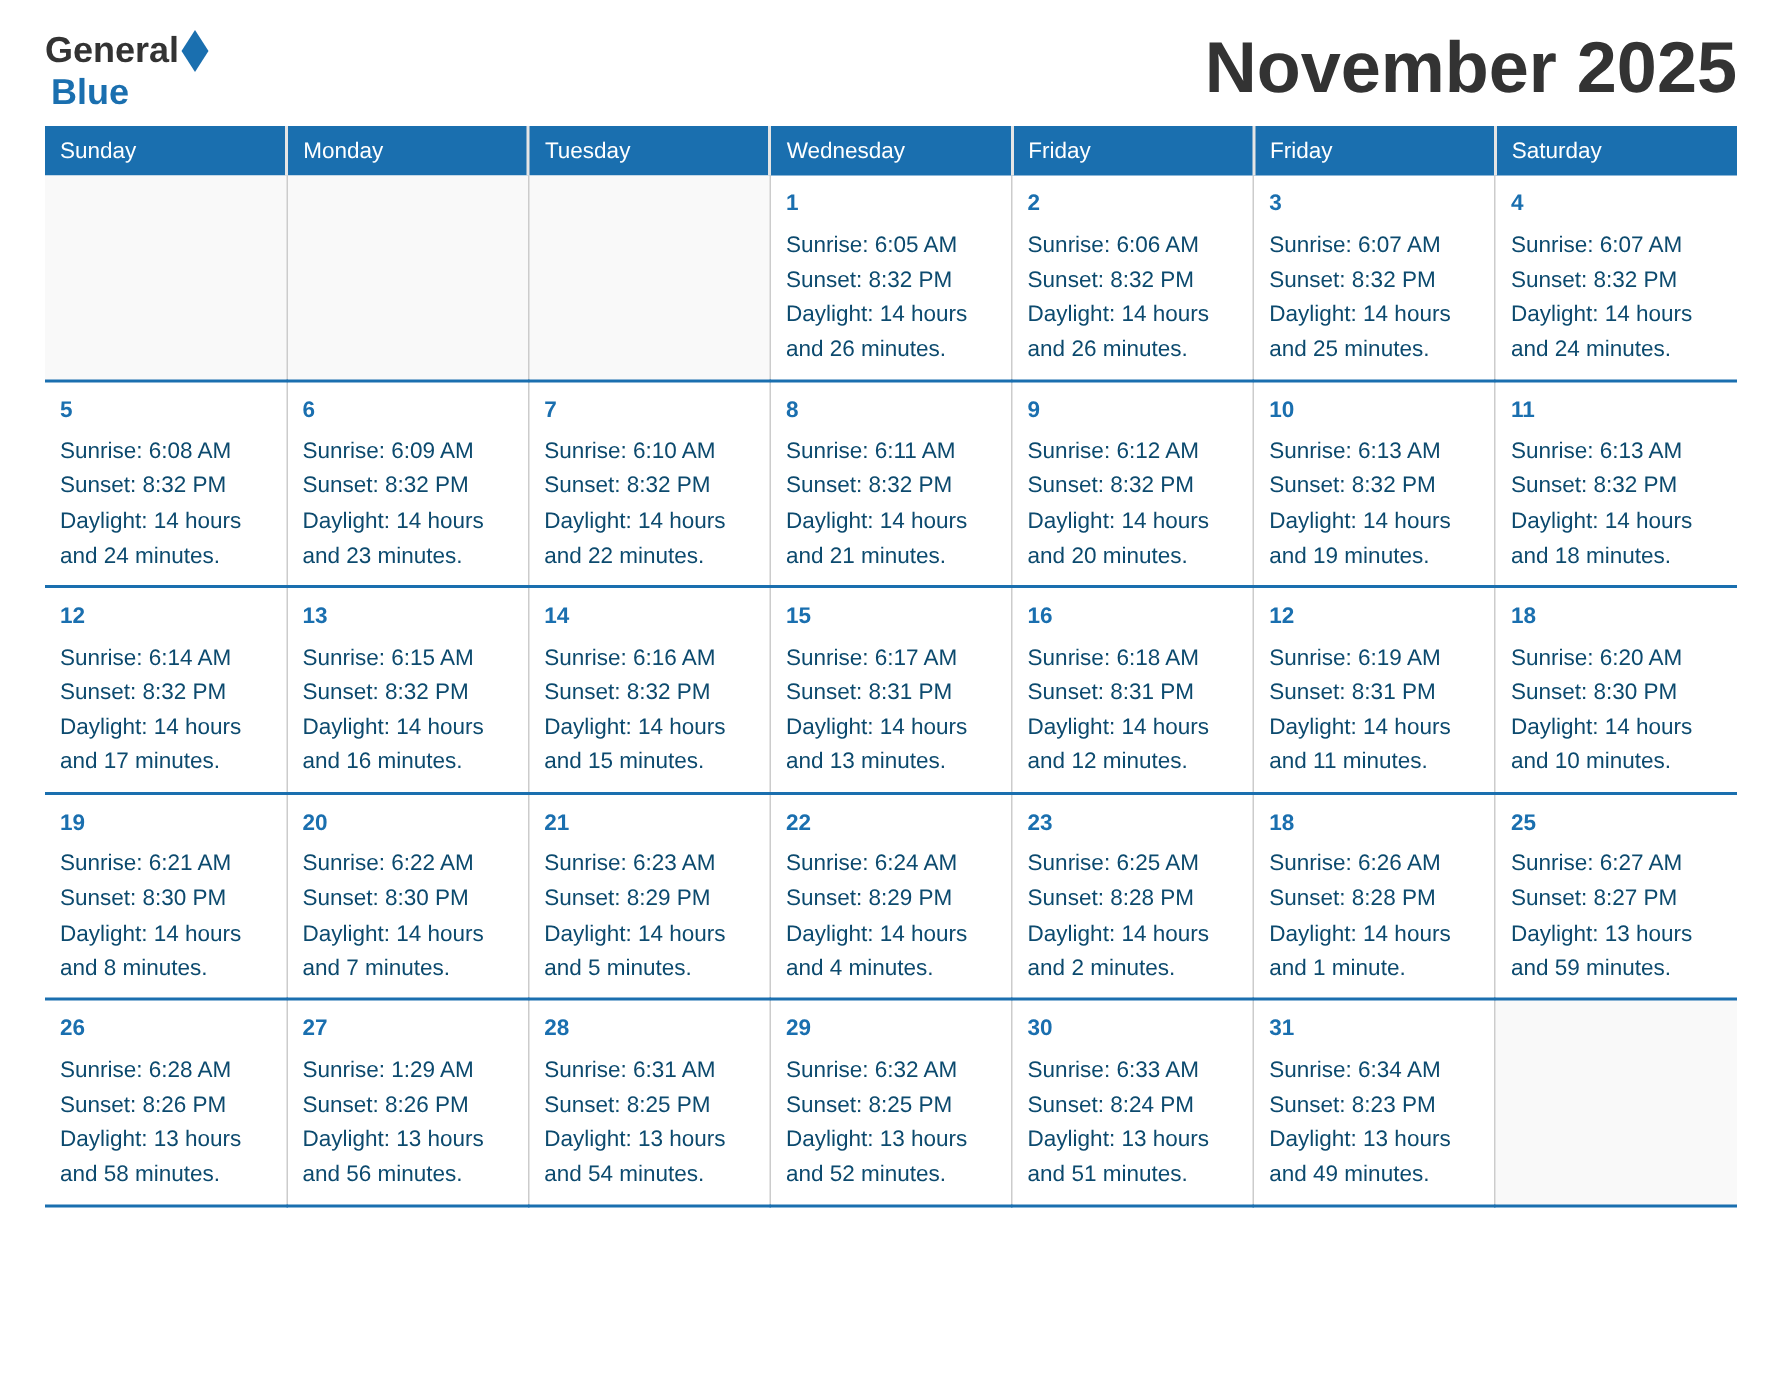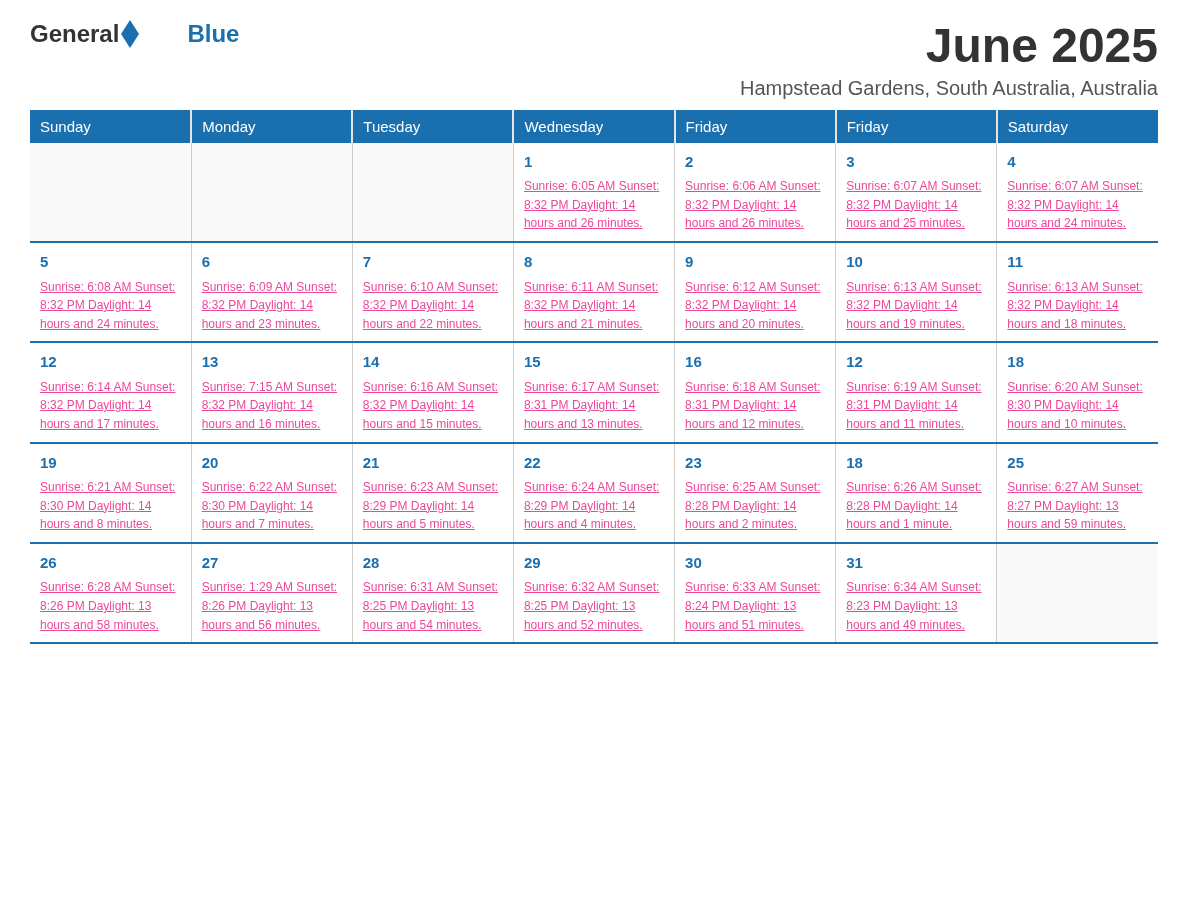--- a/index.html
+++ b/index.html
@@ -67,33 +67,31 @@
       border-right: none;
     }
     .day-number {
       font-size: 15px;
       font-weight: bold;
       color: #1a6faf;
       display: block;
       margin-bottom: 4px;
     }
     .day-info {
-      font-size: 12px;
-      color: #ec4899;
+      font-size: 15px;
+      color: #0c4a6e;
       line-height: 1.55;
-      text-decoration: underline;
     }
     .empty-cell {
       background: #f9f9f9;
     }
     .logo-wrapper {
       display: flex;
-      flex-direction: row;
+      flex-direction: column;
       line-height: 1;
-      gap: 44px;
     }
     .logo-top {
       display: flex;
       align-items: center;
     }
     .logo-general {
       font-size: 24px;
       font-weight: bold;
       color: #333;
     }
@@ -131,22 +129,21 @@
     <div class="logo-top">
       <span class="logo-general">General</span>
       <div class="logo-icon">
         <div class="tri-up"></div>
         <div class="tri-down"></div>
       </div>
     </div>
     <div class="logo-blue-text">Blue</div>
   </div>
   <div class="title-area">
-    <div class="calendar-title">June 2025</div>
-    <div class="calendar-subtitle">Hampstead Gardens, South Australia, Australia</div>
+    <div class="calendar-title">November 2025</div>
   </div>
 </div>
 
 <table class="calendar-table">
   <thead>
     <tr>
     <th>Sunday</th>
         <th>Monday</th>
         <th>Tuesday</th>
         <th>Wednesday</th>
@@ -231,21 +228,21 @@
       </tr>
       <tr>
         <td>
           <span class="day-number">12</span>
           <div class="day-info">Sunrise: 6:14 AM
 Sunset: 8:32 PM
 Daylight: 14 hours and 17 minutes.</div>
         </td>
         <td>
           <span class="day-number">13</span>
-          <div class="day-info">Sunrise: 7:15 AM
+          <div class="day-info">Sunrise: 6:15 AM
 Sunset: 8:32 PM
 Daylight: 14 hours and 16 minutes.</div>
         </td>
         <td>
           <span class="day-number">14</span>
           <div class="day-info">Sunrise: 6:16 AM
 Sunset: 8:32 PM
 Daylight: 14 hours and 15 minutes.</div>
         </td>
         <td>

